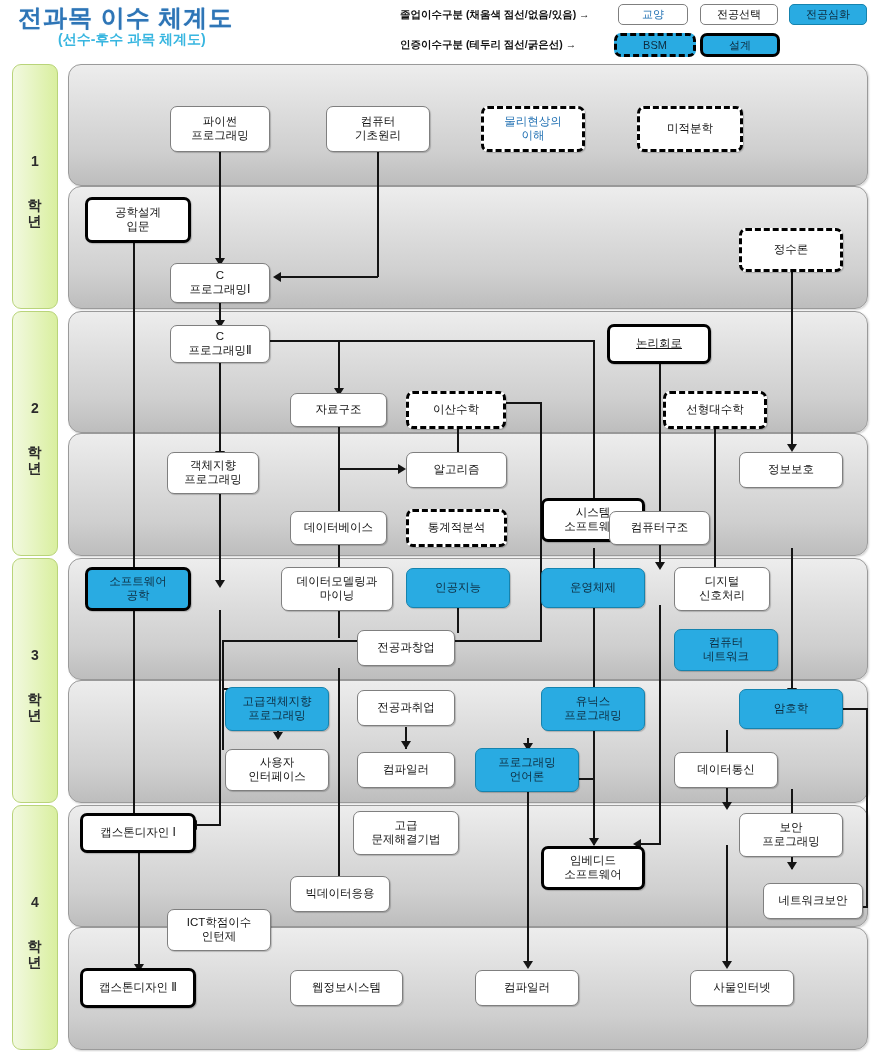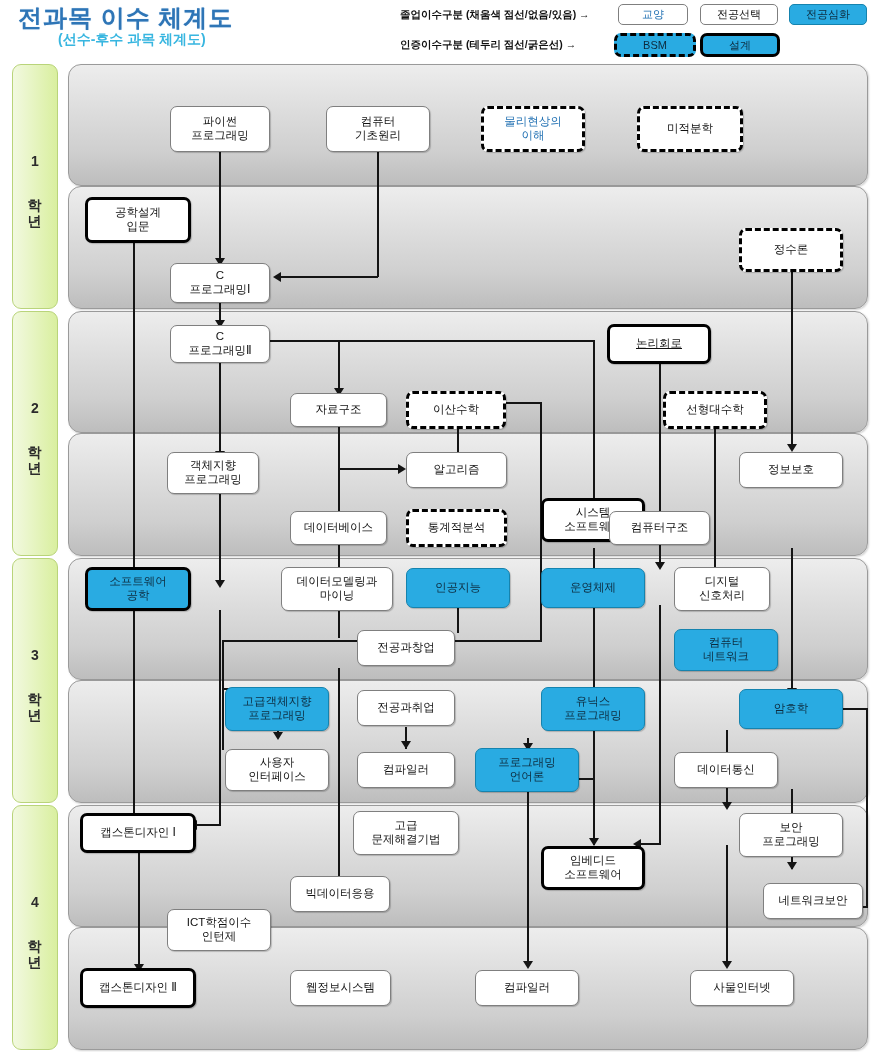--- a/index.html
+++ b/index.html
@@ -364,21 +364,21 @@
   <div class="node n-sel" style="left:739px;top:821px;width:100px;height:36px;margin-left:24px;">
     <span class="lbl">네트워크보안</span>
     </div>
   <div class="node n-sel" style="left:167px;top:847px;width:104px;height:42px;">
     <span class="lbl">ICT학점이수<br>인턴제</span>
     </div>
 
   <div class="node n-sel b-thick" style="left:80px;top:906px;width:116px;height:40px;">
     <span class="lbl">캡스톤디자인 Ⅱ</span>
     </div>
-  <div class="node n-sel" style="left:290px;top:908px;width:101px;height:36px;">
+  <div class="node n-sel" style="left:290px;top:908px;width:113px;height:36px;">
     <span class="lbl">웹정보시스템</span>
     </div>
   <div class="node n-sel" style="left:475px;top:908px;width:104px;height:36px;">
     <span class="lbl">컴파일러</span>
     </div>
   <div class="node n-sel" style="left:674px;top:908px;width:104px;height:36px;margin-left:16px;">
     <span class="lbl">사물인터넷</span>
     </div>
 
 </div>

